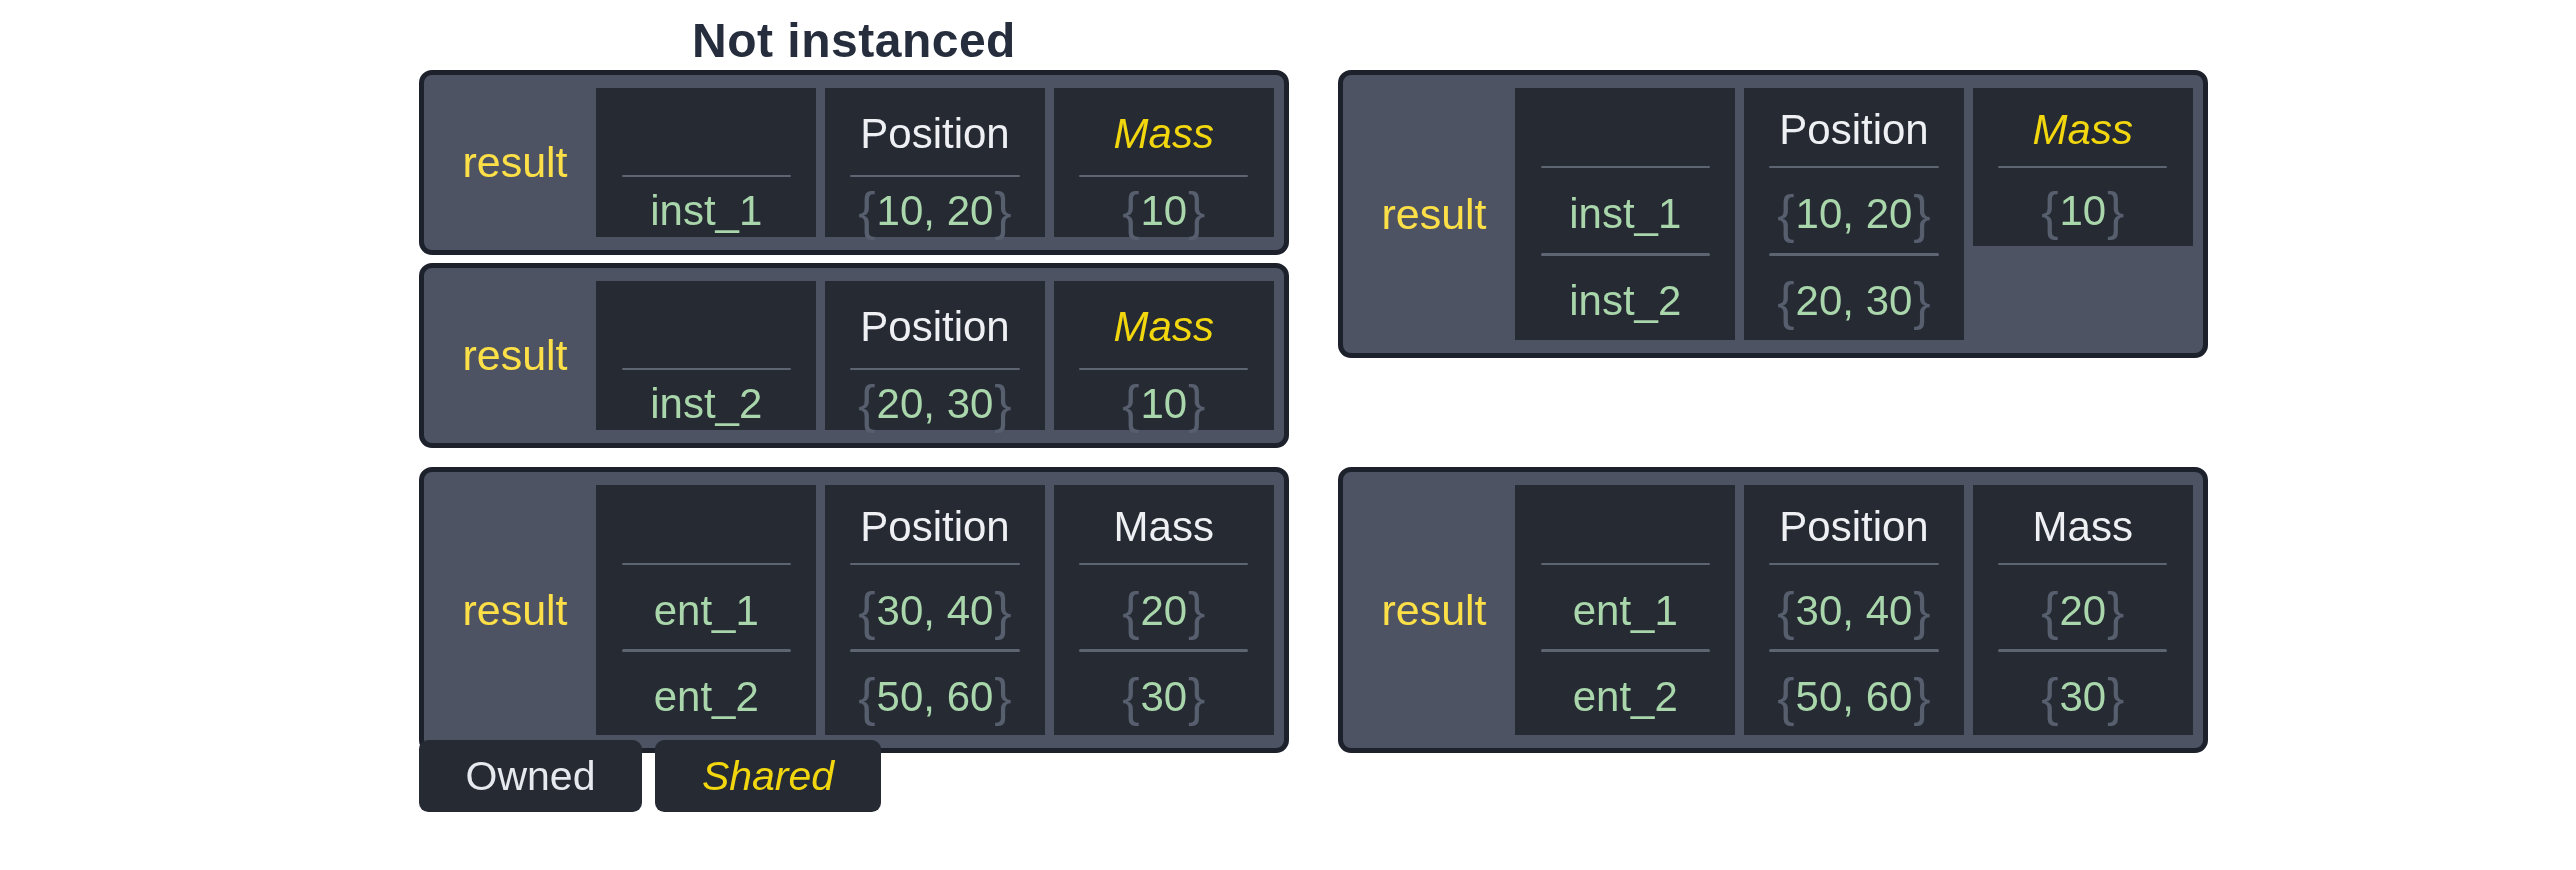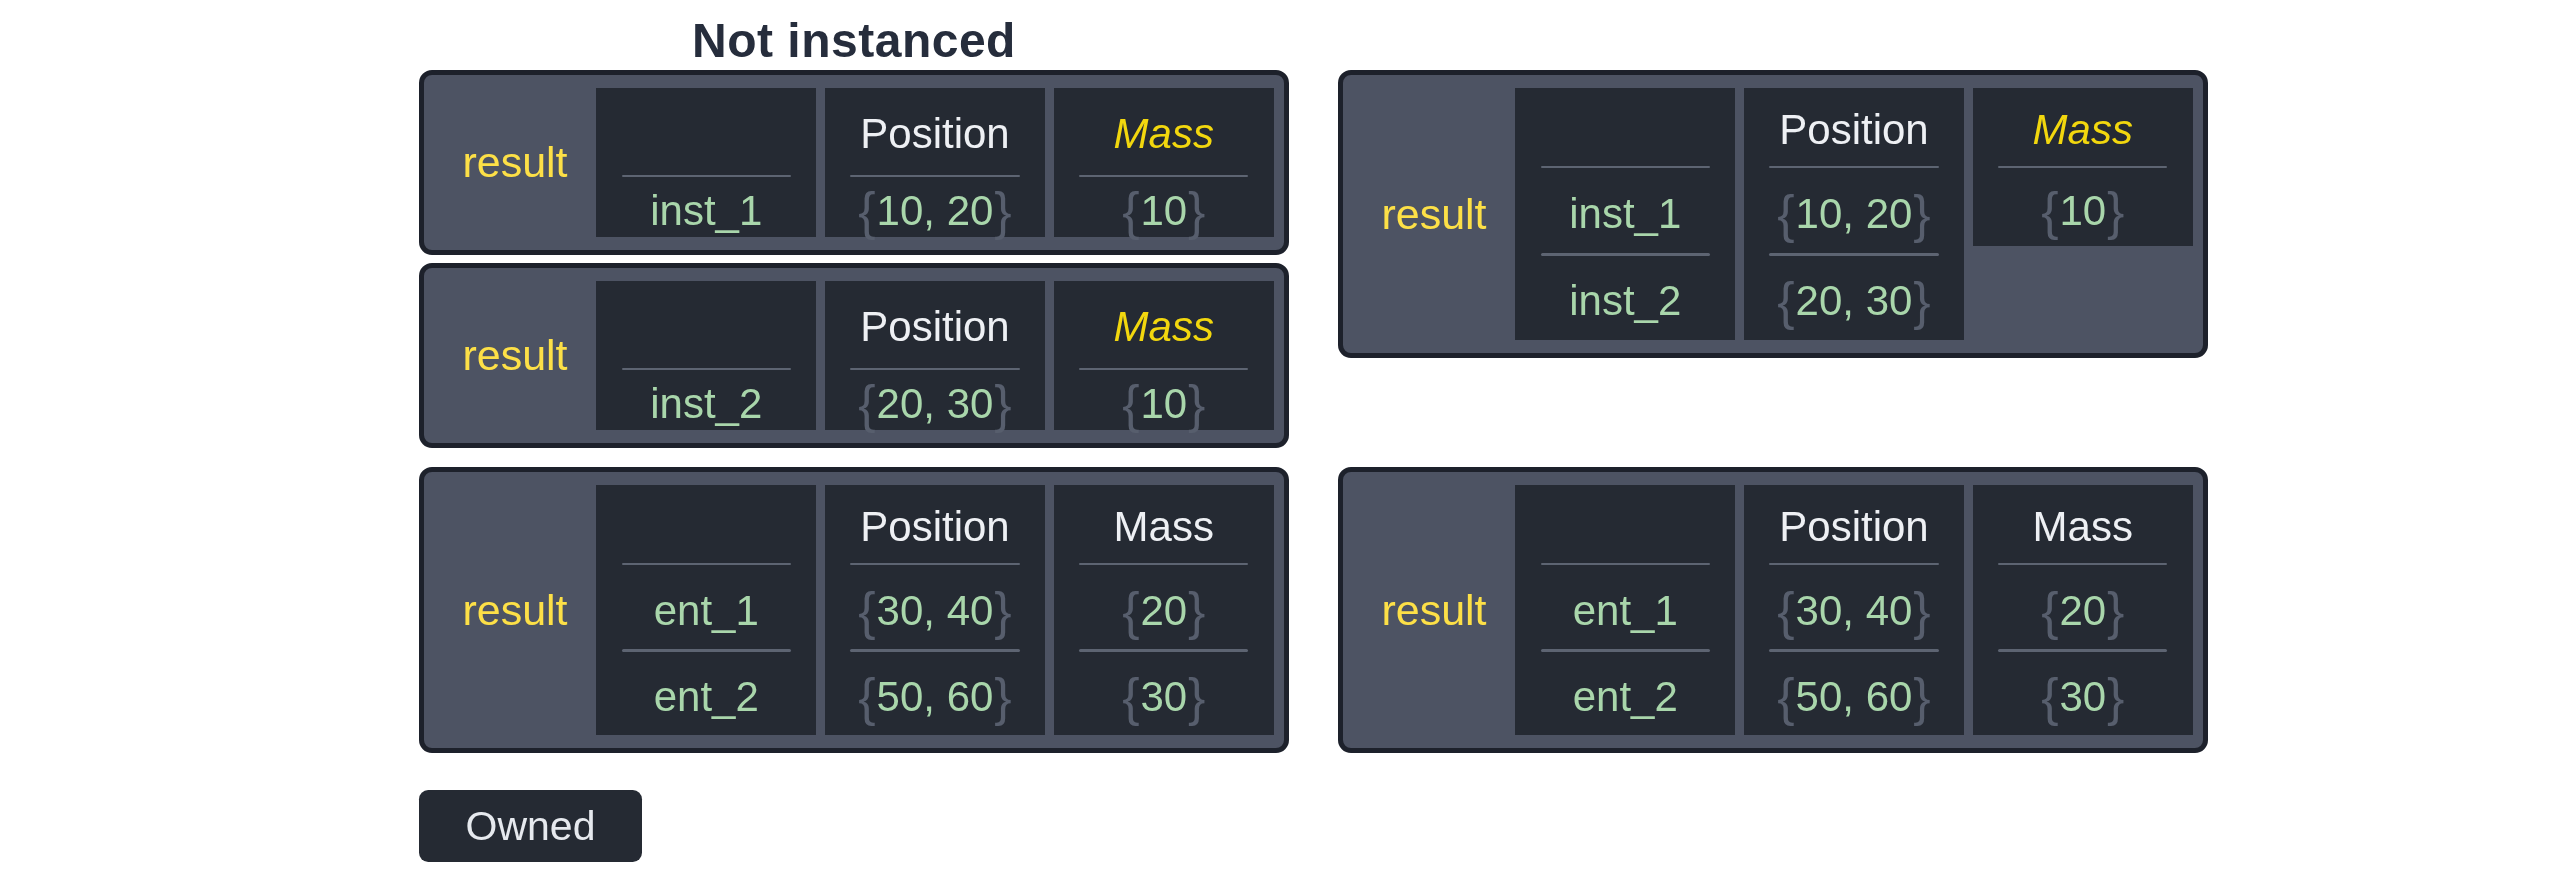--- a/index.html
+++ b/index.html
@@ -90,21 +90,21 @@
   }
   .brace{
     color:#575e6d;
     font-size:52px;
     font-weight:400;
     line-height:1;
     padding:0 0.9px;
   }
   .legend{
     position:absolute;
-    left:419px;top:790px;
+    left:419px;top:740px;
     display:flex;
     gap:13px;
   }
   .legend-box{
     box-sizing:border-box;
     height:72px;
     border-radius:9.2px;
     background:#252a33;
     display:flex;
     align-items:center;
@@ -297,16 +297,17 @@
             <span class="brace">{</span>
             <span>30</span>
             <span class="brace">}</span>
           </div>
       </div>
     </div>
   </div>
 
   <div class="legend">
     <div class="legend-box legend-owned">Owned</div>
+    <div class="legend-box legend-shared">Shared</div>
   </div>
 
 </div>
 
 
 </body></html>

